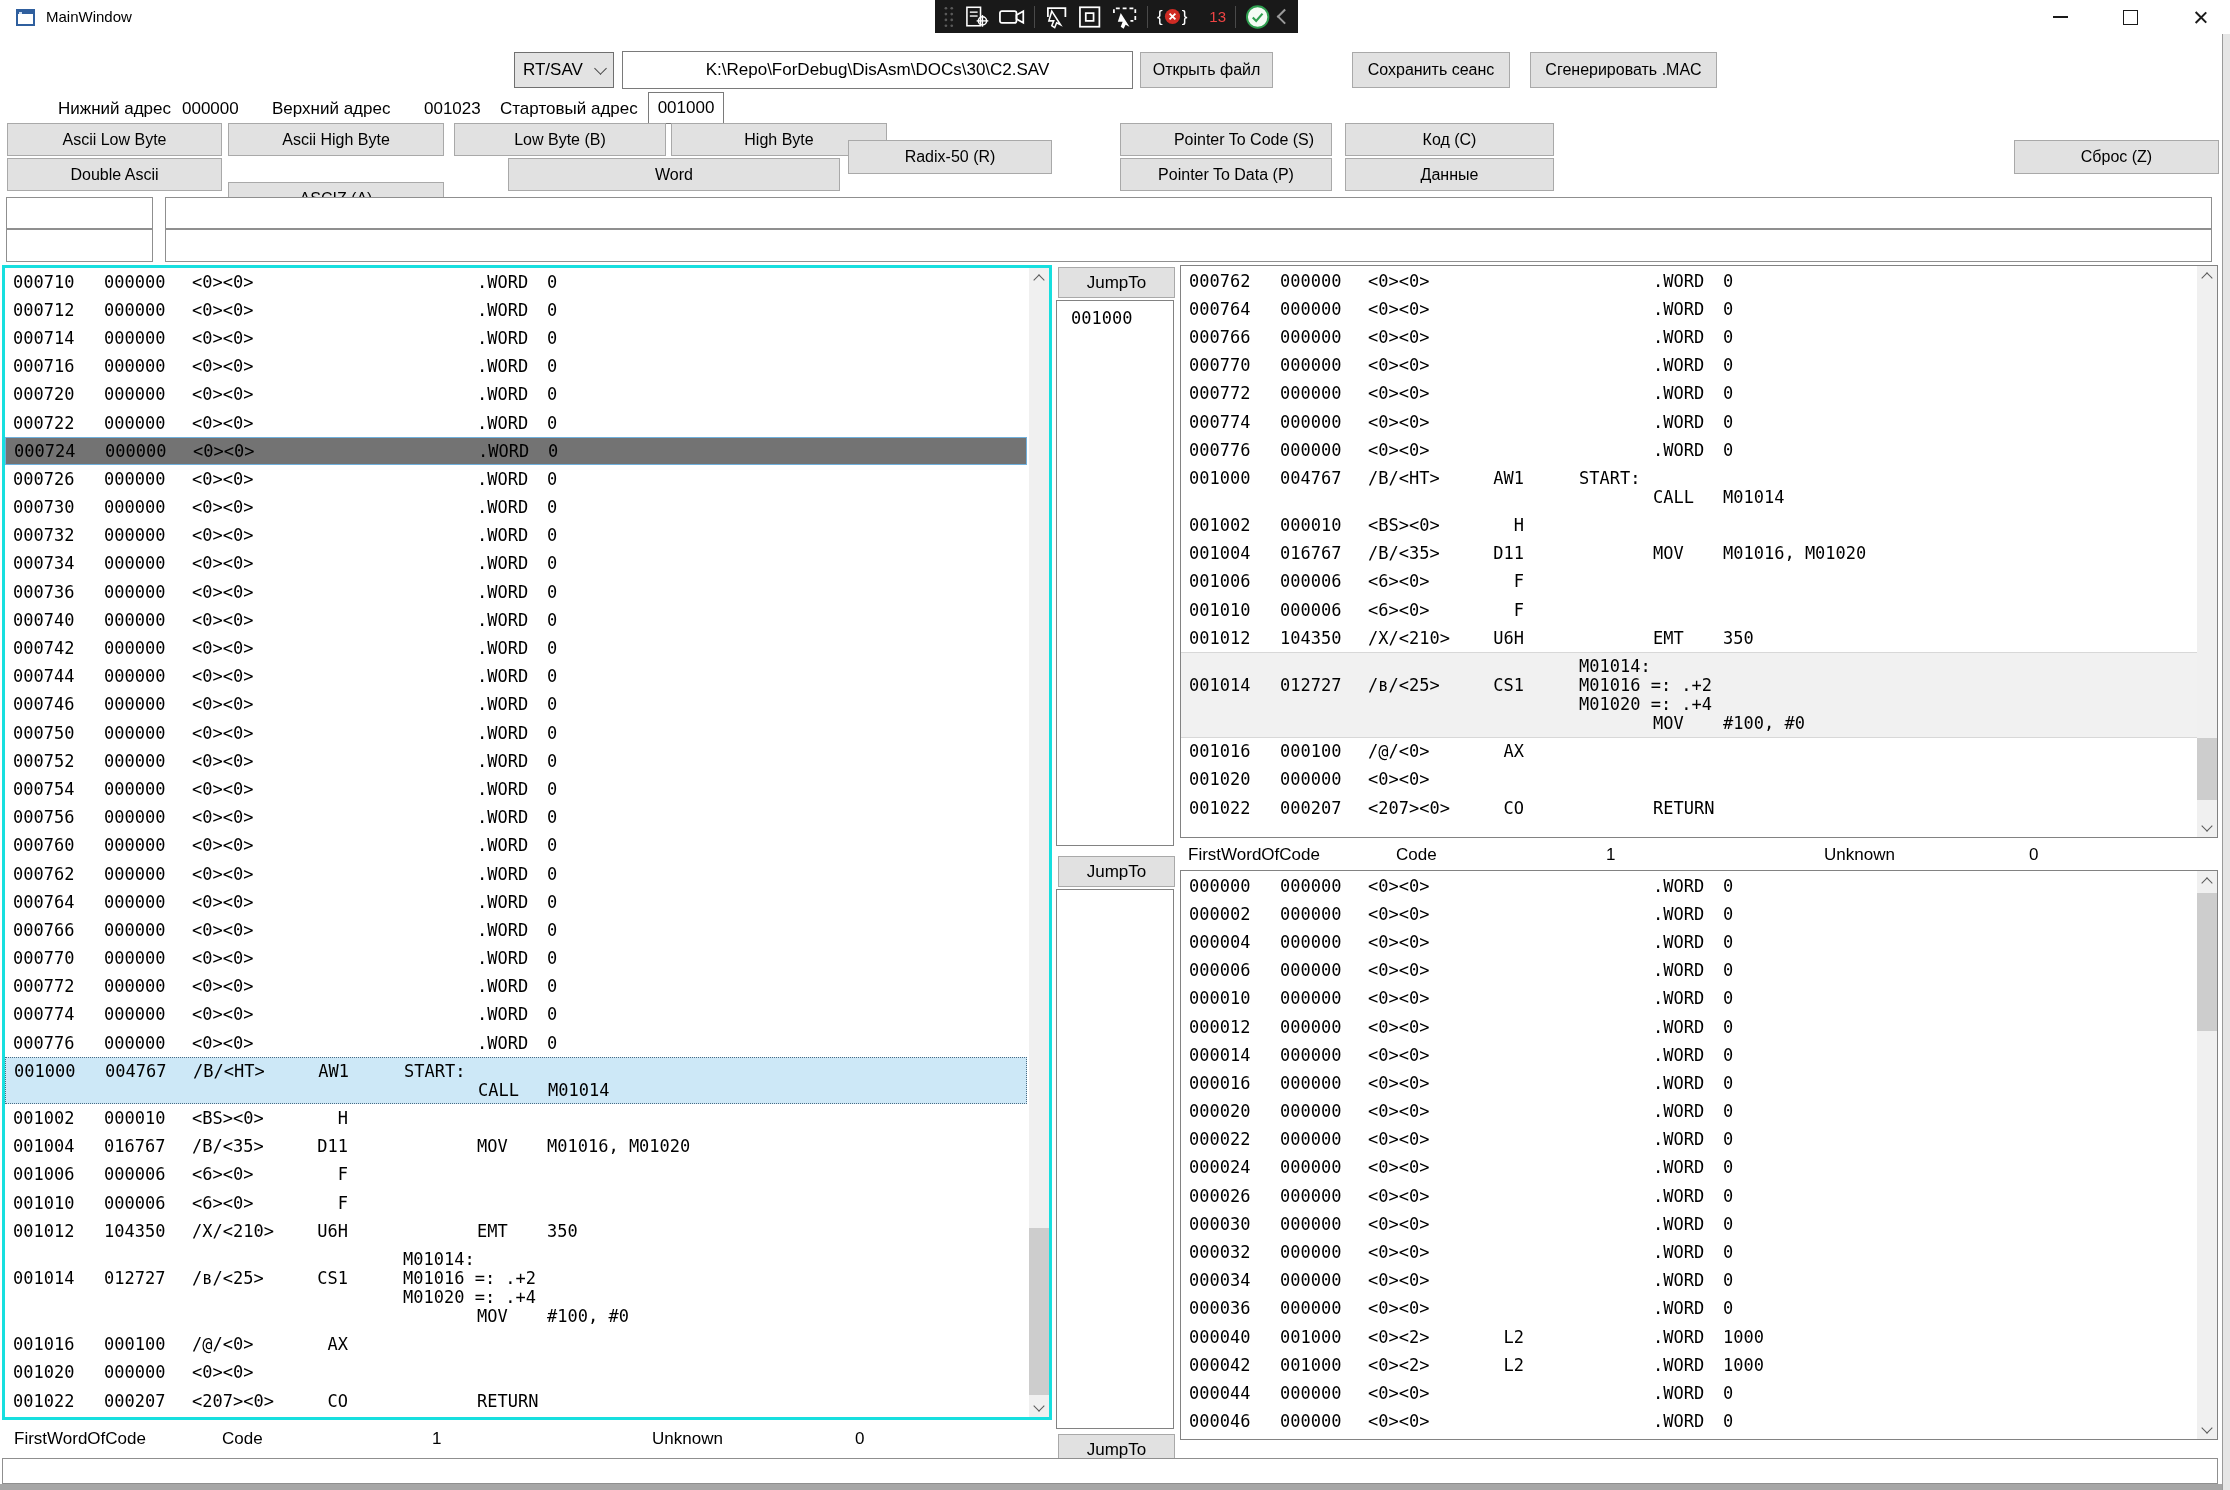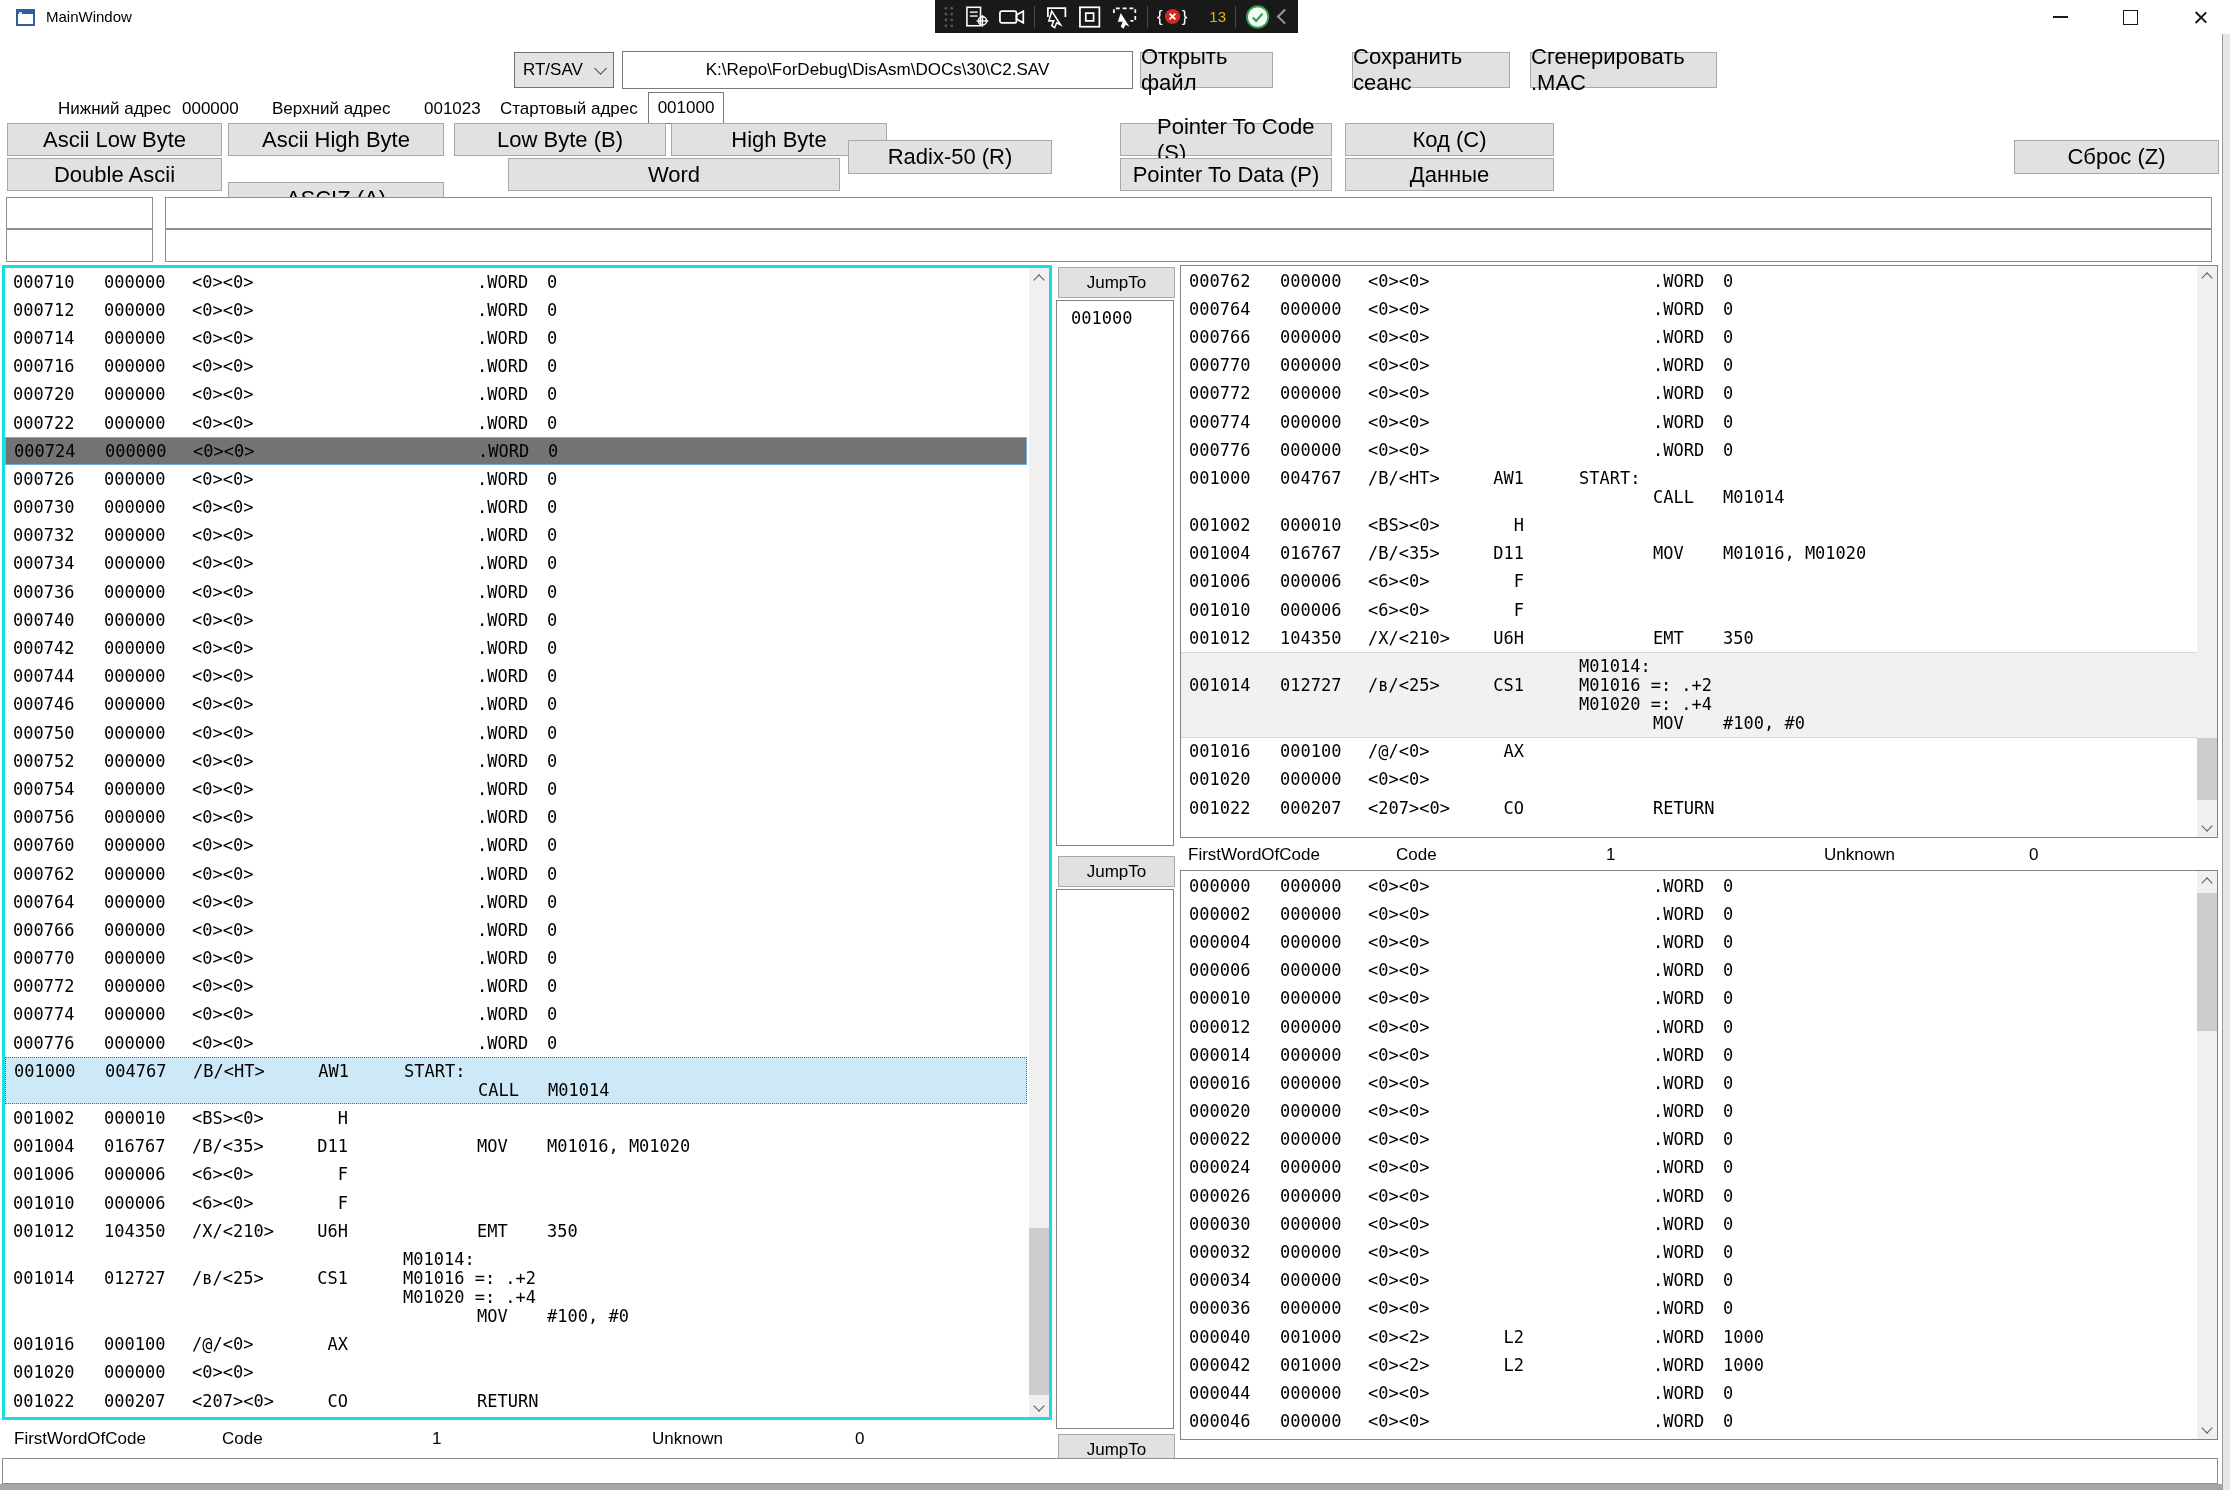--- a/index.html
+++ b/index.html
@@ -15,24 +15,24 @@
   .glyph-min{width:15px;height:1.5px;background:#1a1a1a;}
   .glyph-max{width:13px;height:13px;border:1.5px solid #1a1a1a;}
   .glyph-close{position:relative;width:15px;height:15px;}
   .glyph-close:before,.glyph-close:after{content:"";position:absolute;left:7px;top:0;width:1.6px;height:15px;background:#1a1a1a;}
   .glyph-close:before{transform:rotate(45deg);}
   .glyph-close:after{transform:rotate(-45deg);}
   
   .overlay-bar{left:935px;top:0;width:363px;height:33px;background:#191919;display:flex;align-items:center;gap:9px;padding:0 8px;box-sizing:border-box;z-index:50;}
   .ov-sep{width:1px;height:22px;background:#4a4a4a;}
   .ov-ic{display:flex;align-items:center;justify-content:center;}
-  .ov-count{color:#eab308;font-size:15px;margin-left:21px;}
+  .ov-count{color:#ef4444;font-size:15px;margin-left:21px;}
   .ov-chev{width:9px;height:9px;border-left:2px solid #9a9a9a;border-bottom:2px solid #9a9a9a;transform:rotate(45deg);}
   
-  .btn{background:#e1e1e1;border:1px solid #a9a9a9;box-sizing:border-box;display:flex;align-items:center;justify-content:center;font-size:22px;cursor:default;}
+  .btn{background:#e1e1e1;border:1px solid #a9a9a9;box-sizing:border-box;display:flex;align-items:center;justify-content:center;font-size:16px;cursor:default;}
   .inputbox{background:#fff;border:1px solid #7a7a7a;box-sizing:border-box;font-size:17px;font-family:"Liberation Sans",sans-serif;}
   .combo{background:#e3e3e3;border:1px solid #707070;box-sizing:border-box;display:flex;align-items:center;font-size:17px;padding:0 8px;justify-content:space-between;}
   .combo-chev{width:8px;height:8px;border-left:1.6px solid #444;border-bottom:1.6px solid #444;transform:rotate(-45deg);margin-top:-4px;}
   .lbl{font-size:17px;line-height:30px;white-space:nowrap;}
   
   .whitebox{background:#fff;border:1px solid #8f8f8f;box-sizing:border-box;}
   
   .panel-cyan{left:2px;top:265px;width:1050px;height:1155px;border:3px solid #17dfdf;background:#fff;box-sizing:border-box;}
   .panel-gray{background:#fff;border:1px solid #828282;box-sizing:border-box;}
   .listing{position:absolute;font-family:"DejaVu Sans Mono", monospace;font-size:17px;overflow:hidden;}

